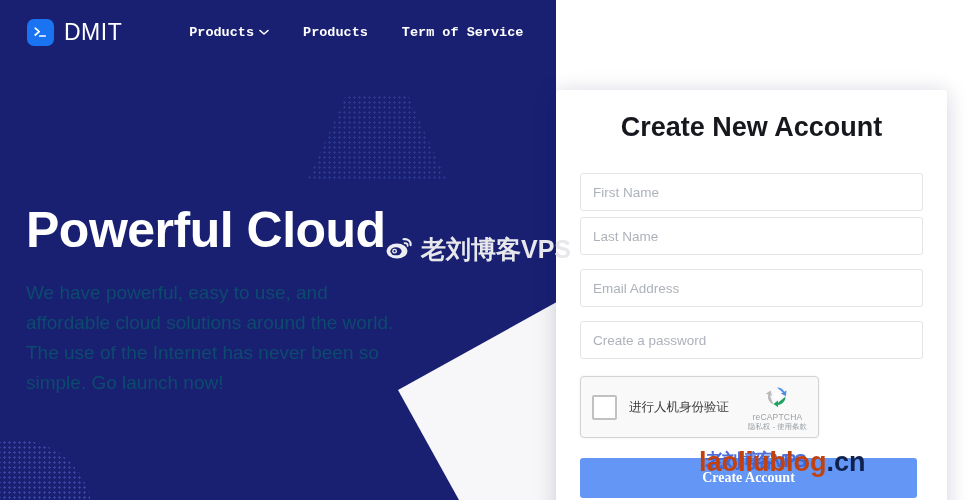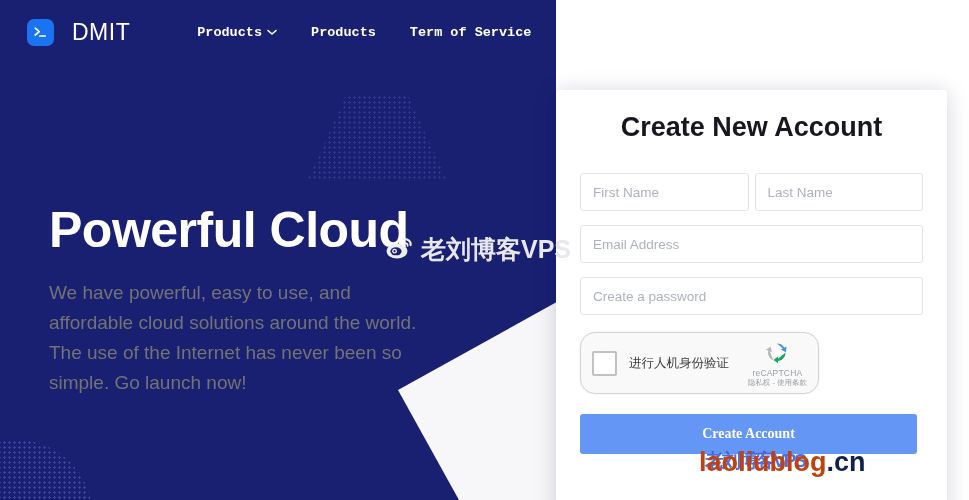--- a/index.html
+++ b/index.html
@@ -65,21 +65,21 @@
     position: absolute;
     left: 0; top: 0;
     width: 969px; height: 65px;
     display: flex;
     align-items: center;
     z-index: 6;
     pointer-events: none;
   }
   .header > * { pointer-events: auto; }
   .brand {
-    display: flex; align-items: center; gap: 18px;
+    display: flex; align-items: center; gap: 10px;
     margin-left: 27px;
   }
   .brand-logo {
     width: 27px; height: 27px;
     border-radius: 7px;
     background: #1a73f0;
     display: flex; align-items: center; justify-content: center;
   }
   .brand-logo svg { display: block; }
   .brand-name {
@@ -116,32 +116,31 @@
     font-family: "Liberation Sans", sans-serif;
     cursor: pointer;
   }
 
   
   .hero-text {
     position: absolute;
     left: 26px; top: 200px;
     width: 420px;
     z-index: 3;
-    margin-left: 23px;
   }
   .hero-title {
     color: #ffffff;
     font-size: 50px;
     line-height: 60px;
     font-weight: bold;
     letter-spacing: -.5px;
   }
   .hero-sub {
     margin-top: 18px;
-    color: #737373;
+    color: #0c4a6e;
     font-size: 19px;
     line-height: 30px;
     max-width: 390px;
   }
 
   
   .watermark-weibo {
     position: absolute;
     left: 386px; top: 233px;
     display: flex; align-items: center; gap: 8px;
@@ -167,42 +166,42 @@
   .card-title {
     text-align: center;
     color: #16181d;
     font-size: 27px;
     font-weight: bold;
     padding-top: 22px;
   }
   .form {
     padding: 30px 24px 0 24px;
   }
-  .row { display: flex; gap: 6px; }
+  .row { display: flex; gap: 6px; flex-direction: column; }
   .field {
     width: 100%;
     height: 38px;
     border: 1px solid #e3e5e9;
     border-radius: 3px;
     padding: 0 12px;
     font-size: 13.5px;
     color: #3b3f46;
     font-family: "Liberation Sans", sans-serif;
     background: #fff;
     outline: none;
   }
   .field::placeholder { color: #adb2ba; }
   .mt { margin-top: 14px; }
 
   
   .recaptcha {
     margin-top: 17px;
     width: 239px; height: 62px;
     border: 1px solid #d3d3d3;
-    border-radius: 15px;
+    border-radius: 4px;
     background: #f9f9f9;
     display: flex; align-items: center;
     padding: 0 11px;
     box-shadow: 0 0 3px rgba(0,0,0,.07);
   }
   .rc-box {
     width: 25px; height: 25px;
     border: 2px solid #c1c1c1;
     border-radius: 2px;
     background: #fff;

